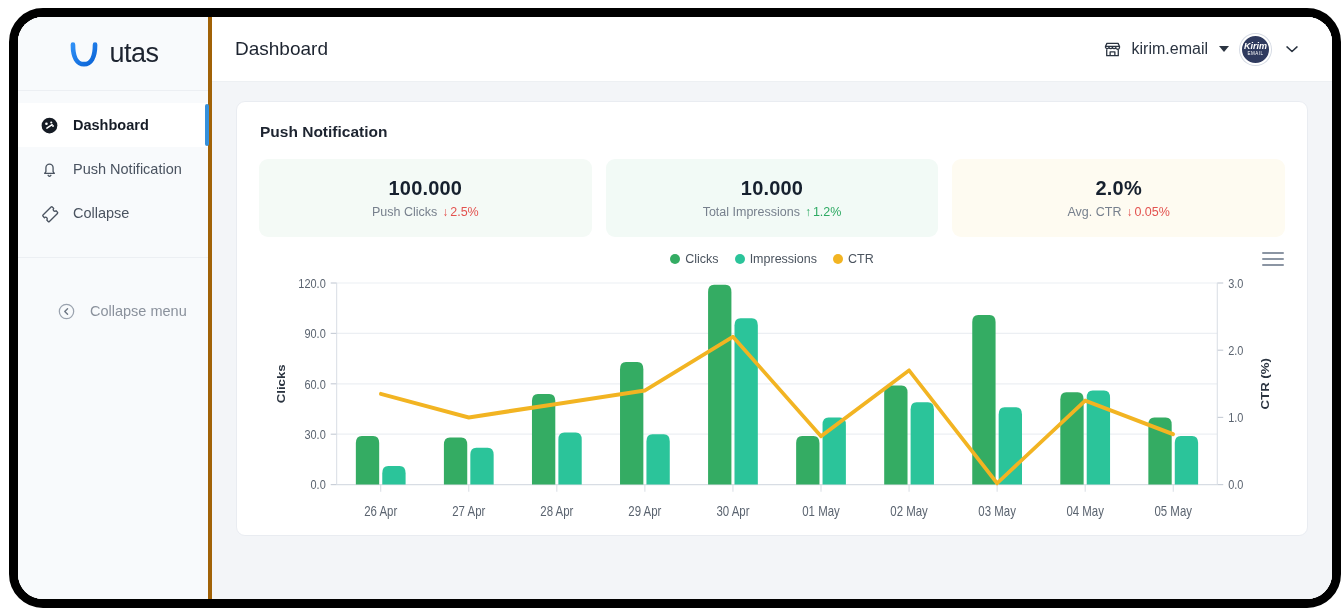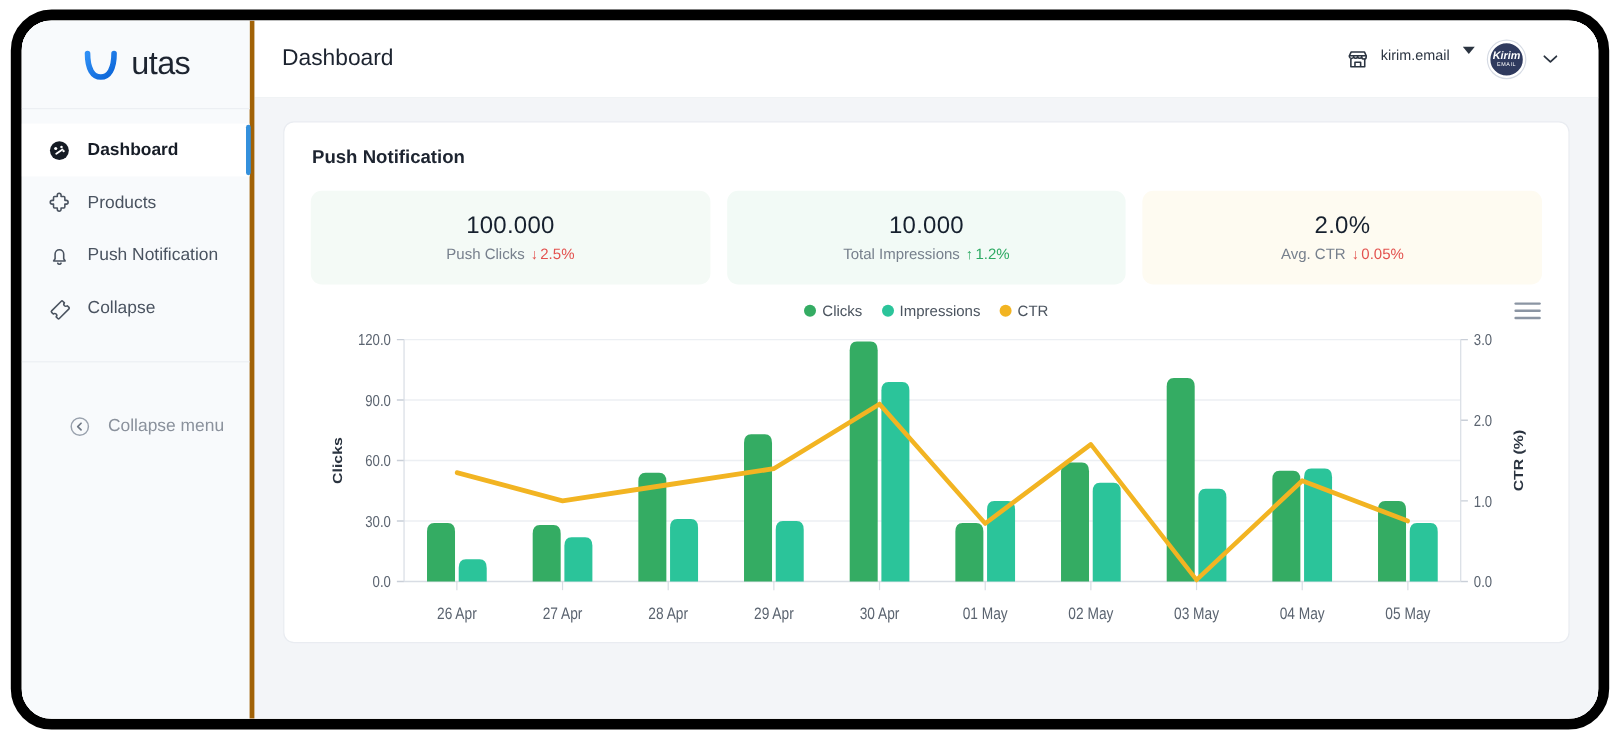--- a/index.html
+++ b/index.html
@@ -122,23 +122,24 @@
     font-weight: 400;
   }
   #topbar-right {
     margin-left: auto;
     display: flex;
     align-items: center;
     gap: 11px;
   }
   #store-chip {
     display: flex;
+    align-items: center;
     gap: 9px;
     color: #2b3441;
-    font-size: 12px;
+    font-size: 16px;
     cursor: pointer;
   }
   #store-chip .ico { width: 21px; height: 21px; display: block; }
   .caret-down {
     width: 0; height: 0;
     border-left: 5px solid transparent;
     border-right: 5px solid transparent;
     border-top: 6px solid #2b3441;
     margin-left: 2px;
   }
@@ -193,21 +194,21 @@
     height: 78px;
     border-radius: 9px;
     display: flex;
     flex-direction: column;
     align-items: center;
     justify-content: center;
     gap: 5px;
   }
   .stat .value {
     font-size: 20px;
-    font-weight: normal;
+    font-weight: bold;
     color: #16202e;
     letter-spacing: 0.2px;
   }
   .stat .sub {
     font-size: 12.5px;
     color: #77808d;
     display: flex;
     align-items: center;
     gap: 5px;
   }
@@ -279,26 +280,20 @@
         <svg class="ico" viewBox="0 0 24 24">
           <circle cx="12" cy="12" r="9" fill="#151b24"></circle>
           <circle cx="8.5" cy="10" r="1.5" fill="#ffffff"></circle>
           <circle cx="14" cy="8.5" r="1.2" fill="#ffffff"></circle>
           <circle cx="16" cy="12.5" r="1.1" fill="#ffffff"></circle>
           <path d="M9 15 L15 11" stroke="#ffffff" stroke-width="1.8" stroke-linecap="round"></path>
         </svg>
         <span>Dashboard</span>
       </div>
 
-      <div class="nav-item">
-        <svg class="ico" viewBox="0 0 24 24" fill="none" stroke="#4a5360" stroke-width="1.5" stroke-linejoin="round">
-          <path d="M10 4.2a1.8 1.8 0 1 1 3.6 0v1.3h2.6a1 1 0 0 1 1 1v2.6h1.3a1.8 1.8 0 1 1 0 3.6h-1.3v2.6a1 1 0 0 1-1 1h-2.6v1.3a1.8 1.8 0 1 1-3.6 0v-1.3H7.4a1 1 0 0 1-1-1v-2.6H5.1a1.8 1.8 0 1 1 0-3.6h1.3V6.5a1 1 0 0 1 1-1H10z"></path>
-        </svg>
-        <span>Products</span>
-      </div>
 
       <div class="nav-item">
         <svg class="ico" viewBox="0 0 24 24" fill="none" stroke="#4a5360" stroke-width="1.5" stroke-linecap="round" stroke-linejoin="round">
           <path d="M6.5 16.5h11l-1.4-2.1V10a4.1 4.1 0 0 0-8.2 0v4.4z"></path>
           <path d="M10.4 18.6a1.7 1.7 0 0 0 3.2 0"></path>
         </svg>
         <span>Push Notification</span>
       </div>
 
       <div class="nav-item">

